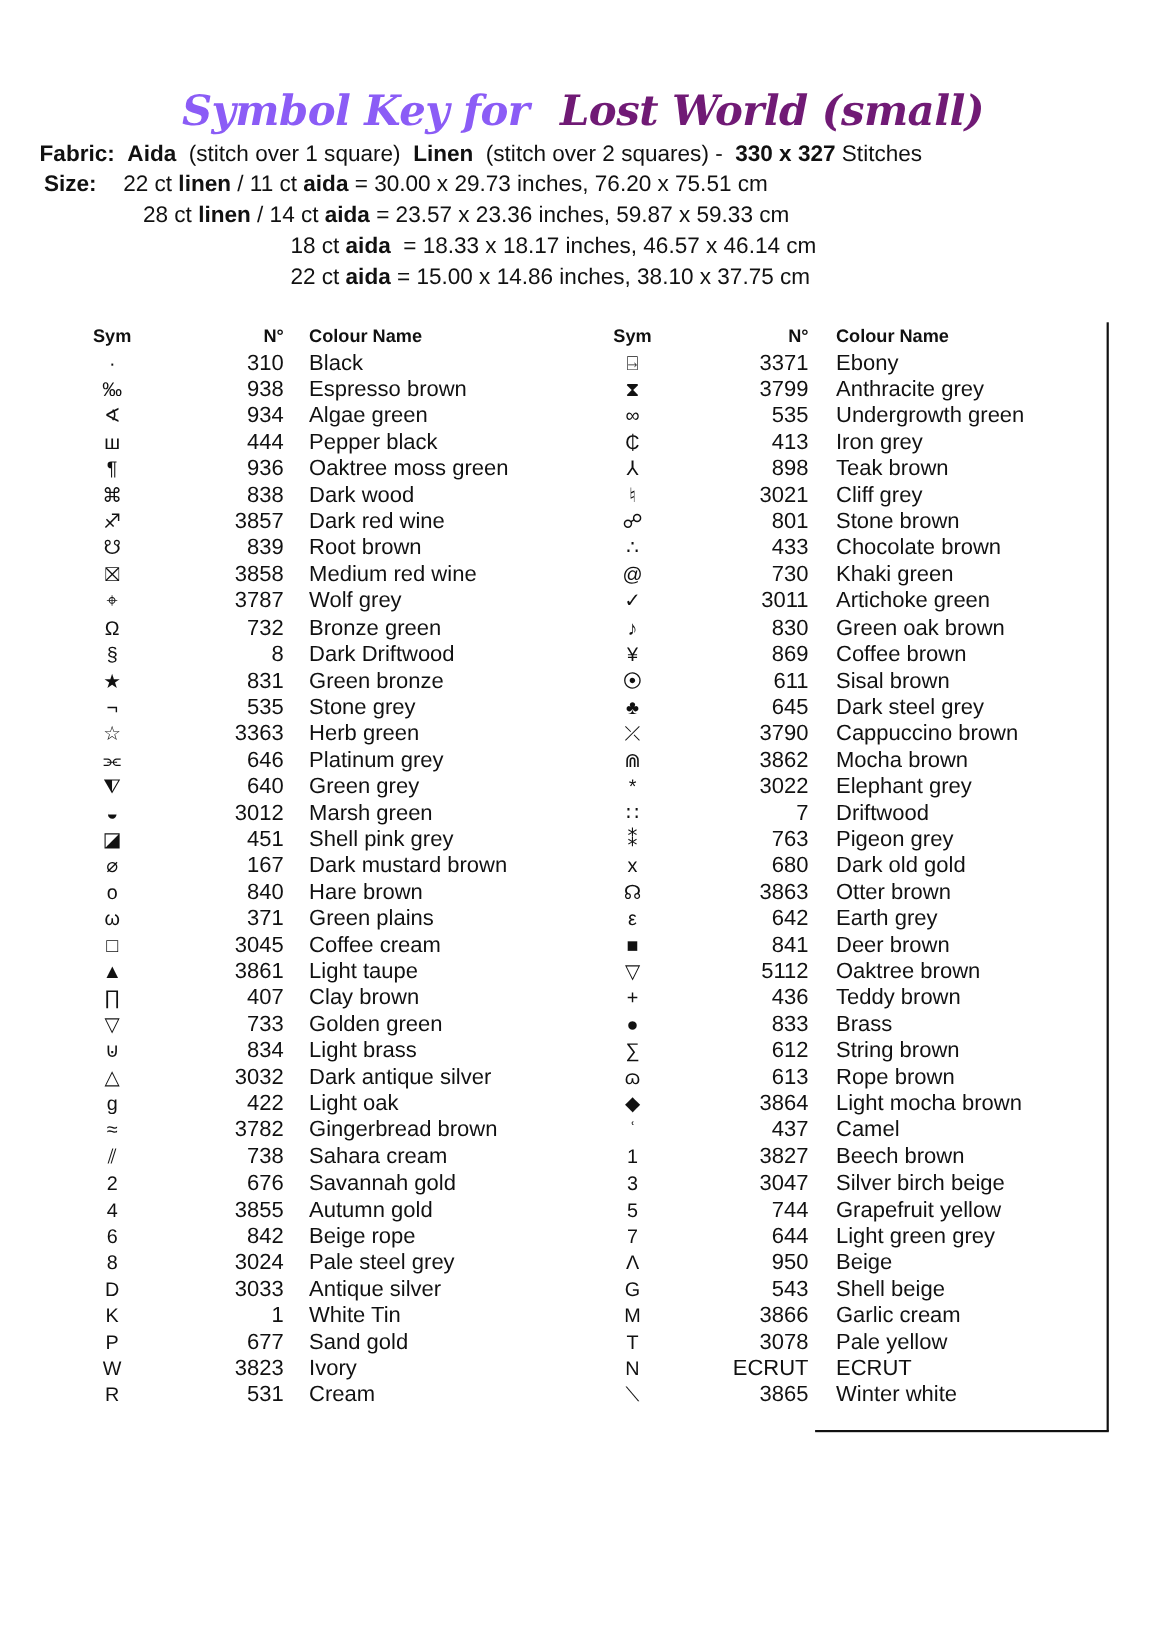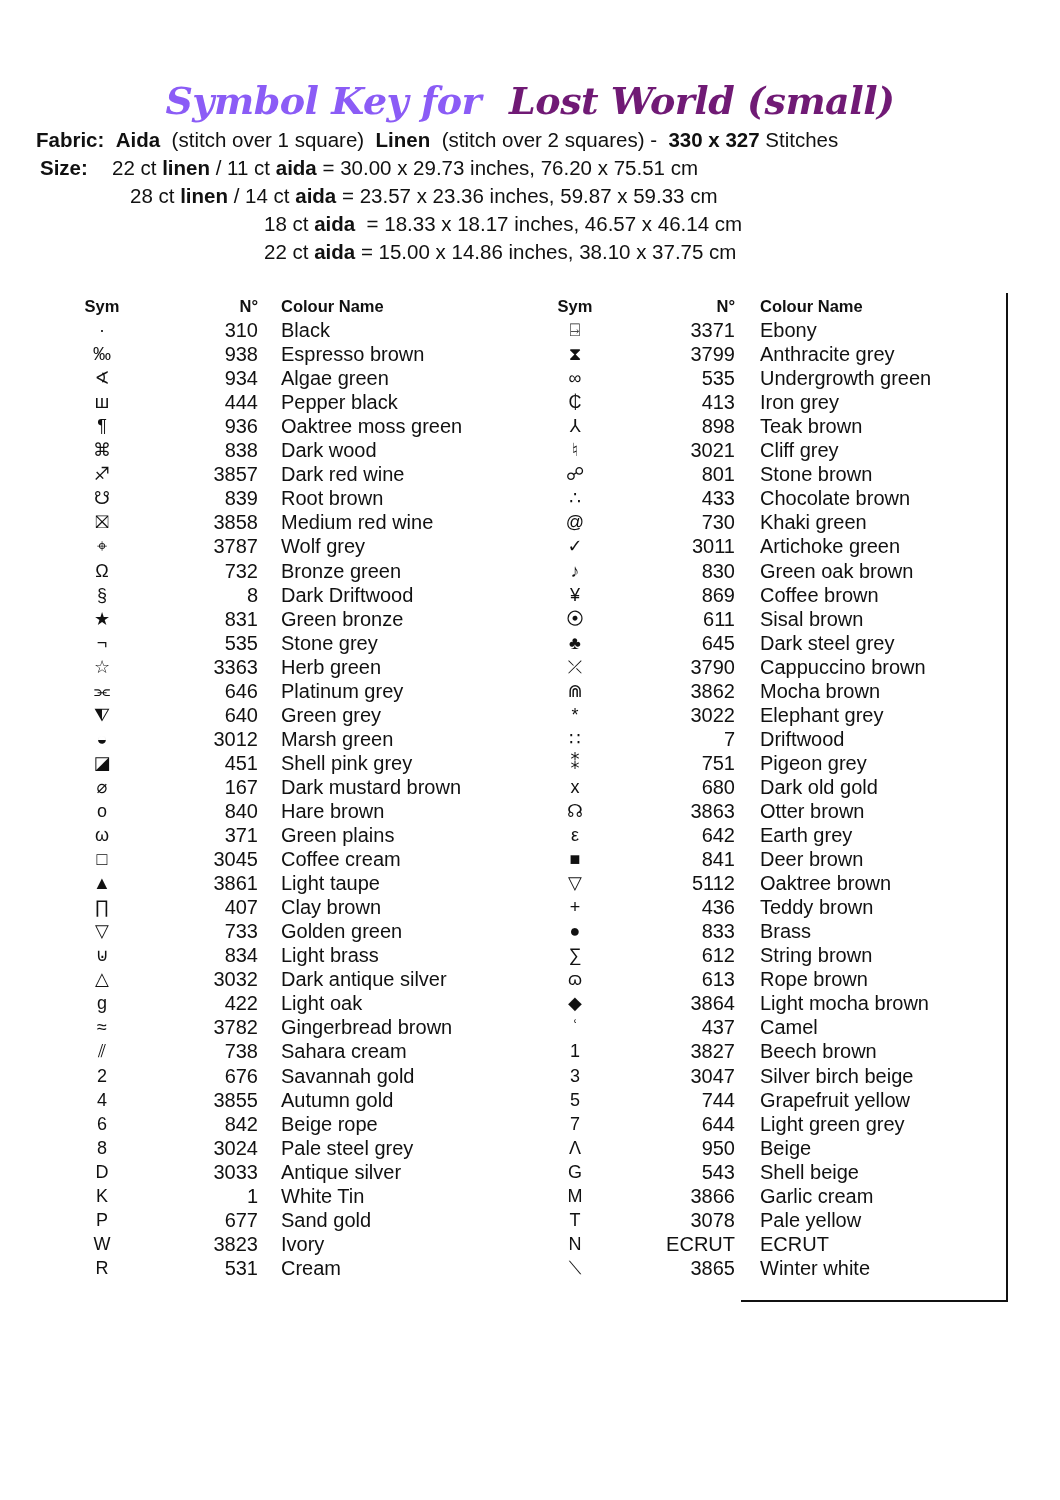--- a/index.html
+++ b/index.html
@@ -360,21 +360,21 @@
         <span class="num">3022</span>
         <span class="name">Elephant grey</span>
       </div>
       <div class="key-row">
         <span class="sym">∷</span>
         <span class="num">7</span>
         <span class="name">Driftwood</span>
       </div>
       <div class="key-row">
         <span class="sym">⁑</span>
-        <span class="num">751</span>
+        <span class="num">763</span>
         <span class="name">Pigeon grey</span>
       </div>
       <div class="key-row">
         <span class="sym">x</span>
         <span class="num">680</span>
         <span class="name">Dark old gold</span>
       </div>
       <div class="key-row">
         <span class="sym">☊</span>
         <span class="num">3863</span>

